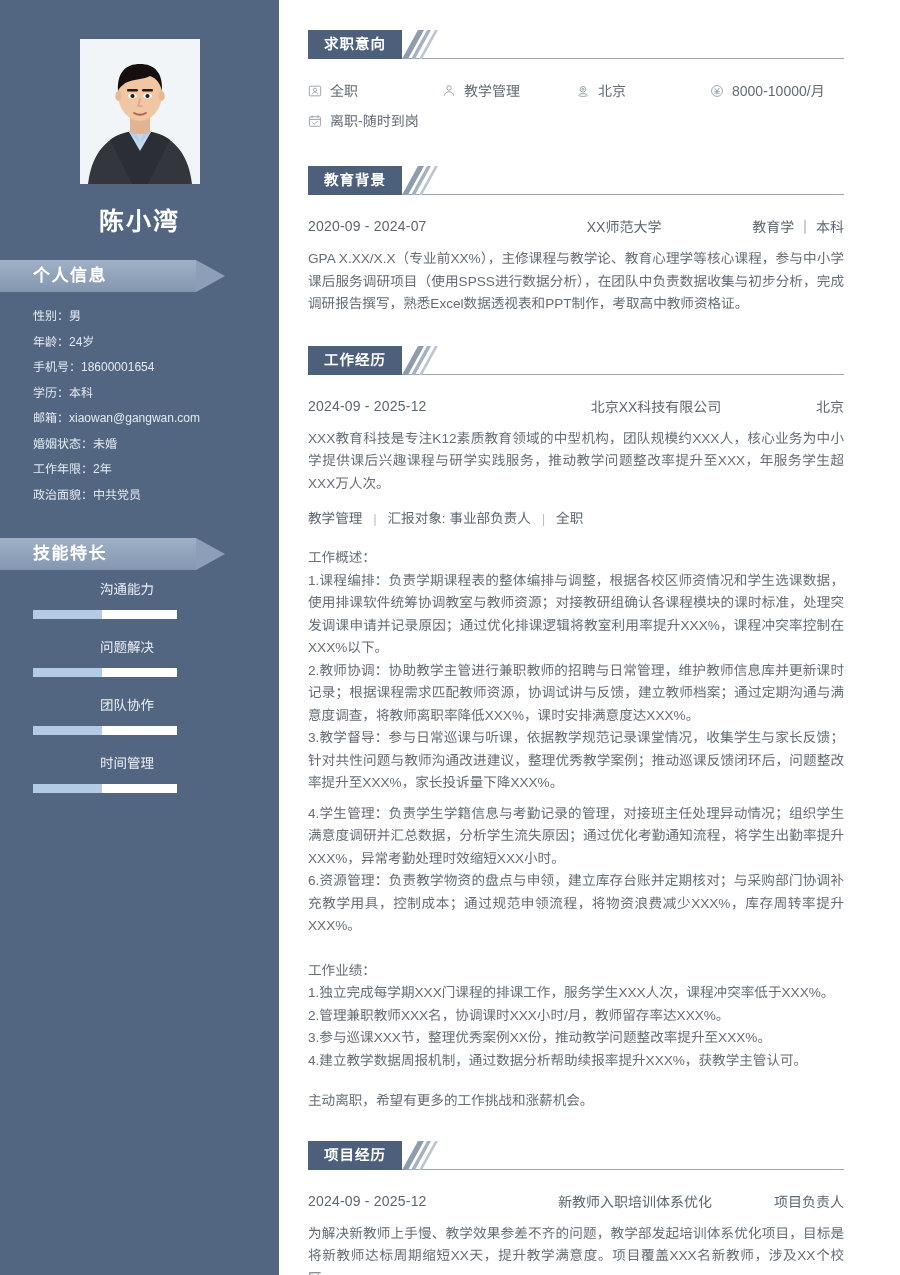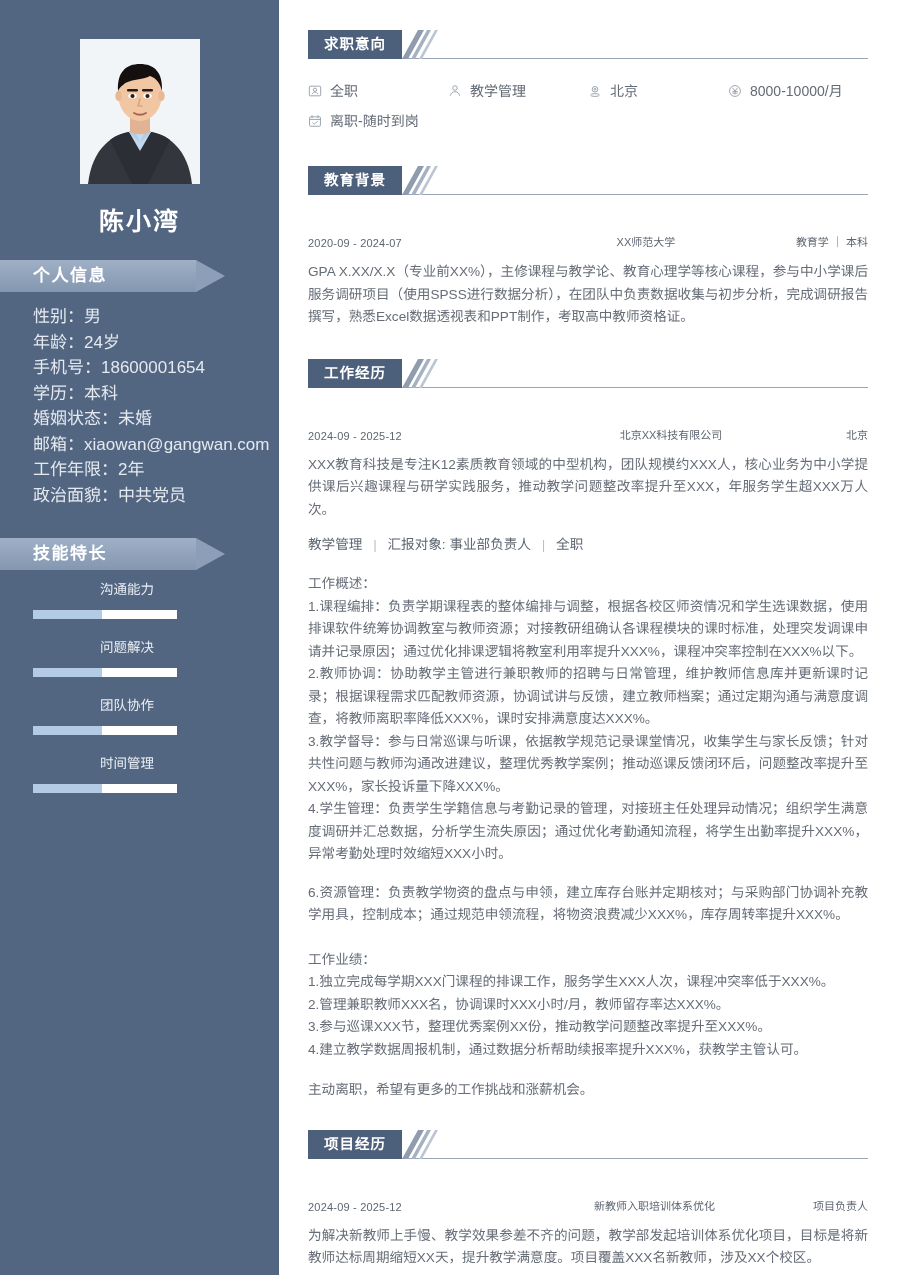--- a/index.html
+++ b/index.html
@@ -75,21 +75,21 @@
     color: #ffffff;
     font-size: 17px;
     font-weight: bold;
     letter-spacing: 1.5px;
     z-index: 2;
   }
 
   .info-list {
     margin: 20px 0 0 33px;
     color: #e4e9f0;
-    font-size: 17px;
+    font-size: 12px;
     line-height: 25.5px;
   }
   .info-row { white-space: nowrap; }
 
   .skills { margin: 19px 0 0 33px; width: 188px; text-align: center; }
   .skill-block { margin-bottom: 20px; }
   .skill-name {
     color: #eaeef4;
     font-size: 13.5px;
     line-height: 18px;
@@ -104,21 +104,21 @@
   .skill-fill {
     position: absolute;
     left: 0; top: 0; bottom: 0;
     background: #b3cbe4;
   }
 
   
   .main {
     flex: 1 1 auto;
     position: relative;
-    padding: 0 32px 0 29px;
+    padding: 0 56px 0 29px;
   }
 
   .sec-head {
     position: relative;
     height: 29px;
     margin-top: 30px;
     margin-bottom: 0;
   }
   .sec-head .label {
     position: absolute;
@@ -145,24 +145,24 @@
   .sec-head .rule {
     position: absolute;
     left: 0; right: 0; bottom: 0;
     height: 1px;
     background: #9aa6b5;
     z-index: 1;
   }
 
   .meta-row {
     display: flex;
-    align-items: flex-end;
+    align-items: center;
     color: #5d6671;
-    font-size: 11px;
-    margin-top: 38px;
+    font-size: 14px;
+    margin-top: 21px;
   }
   .meta-date { width: 188px; flex: 0 0 188px; letter-spacing: .2px; }
   .meta-mid  { flex: 1 1 auto; text-align: center; }
   .meta-right{ flex: 0 0 auto; text-align: right; white-space: nowrap; }
 
   .body-text {
     color: #666d77;
     font-size: 13.6px;
     line-height: 22.5px;
     margin-top: 12px;
@@ -242,22 +242,22 @@
       <div class="bar"></div>
       <div class="arrow"></div>
       <div class="txt">个人信息</div>
     </div>
 
     <div class="info-list">
       <div class="info-row">性别：男</div>
       <div class="info-row">年龄：24岁</div>
       <div class="info-row">手机号：18600001654</div>
       <div class="info-row">学历：本科</div>
+      <div class="info-row">邮箱：xiaowan@gangwan.com</div>
       <div class="info-row">婚姻状态：未婚</div>
-      <div class="info-row">邮箱：xiaowan@gangwan.com</div>
       <div class="info-row">工作年限：2年</div>
       <div class="info-row">政治面貌：中共党员</div>
     </div>
 
     <div class="side-banner" style="margin-top:30px">
       <div class="bar"></div>
       <div class="arrow"></div>
       <div class="txt">技能特长</div>
     </div>
 
@@ -390,22 +390,22 @@
       <span class="tag-sep">|</span>
       <span>汇报对象: 事业部负责人</span>
       <span class="tag-sep">|</span>
       <span>全职</span>
     </div>
 
     <div class="body-text" style="margin-top:17px">工作概述：</div>
     <div class="body-text" style="margin-top:0">1.课程编排：负责学期课程表的整体编排与调整，根据各校区师资情况和学生选课数据，使用排课软件统筹协调教室与教师资源；对接教研组确认各课程模块的课时标准，处理突发调课申请并记录原因；通过优化排课逻辑将教室利用率提升XXX%，课程冲突率控制在XXX%以下。</div>
     <div class="body-text" style="margin-top:0">2.教师协调：协助教学主管进行兼职教师的招聘与日常管理，维护教师信息库并更新课时记录；根据课程需求匹配教师资源，协调试讲与反馈，建立教师档案；通过定期沟通与满意度调查，将教师离职率降低XXX%，课时安排满意度达XXX%。</div>
     <div class="body-text" style="margin-top:0">3.教学督导：参与日常巡课与听课，依据教学规范记录课堂情况，收集学生与家长反馈；针对共性问题与教师沟通改进建议，整理优秀教学案例；推动巡课反馈闭环后，问题整改率提升至XXX%，家长投诉量下降XXX%。</div>
-    <div class="body-text" style="margin-top:0">4.学生管理：负责学生学籍信息与考勤记录的管理，对接班主任处理异动情况；组织学生满意度调研并汇总数据，分析学生流失原因；通过优化考勤通知流程，将学生出勤率提升XXX%，异常考勤处理时效缩短XXX小时。</div>
-    <div class="body-text" style="margin-top:16px">6.资源管理：负责教学物资的盘点与申领，建立库存台账并定期核对；与采购部门协调补充教学用具，控制成本；通过规范申领流程，将物资浪费减少XXX%，库存周转率提升XXX%。</div>
+    <div class="body-text" style="margin-top:8px">4.学生管理：负责学生学籍信息与考勤记录的管理，对接班主任处理异动情况；组织学生满意度调研并汇总数据，分析学生流失原因；通过优化考勤通知流程，将学生出勤率提升XXX%，异常考勤处理时效缩短XXX小时。</div>
+    <div class="body-text" style="margin-top:0">6.资源管理：负责教学物资的盘点与申领，建立库存台账并定期核对；与采购部门协调补充教学用具，控制成本；通过规范申领流程，将物资浪费减少XXX%，库存周转率提升XXX%。</div>
 
     <div class="body-text" style="margin-top:22px">工作业绩：</div>
     <div class="body-text" style="margin-top:0">1.独立完成每学期XXX门课程的排课工作，服务学生XXX人次，课程冲突率低于XXX%。</div>
     <div class="body-text" style="margin-top:0">2.管理兼职教师XXX名，协调课时XXX小时/月，教师留存率达XXX%。</div>
     <div class="body-text" style="margin-top:0">3.参与巡课XXX节，整理优秀案例XX份，推动教学问题整改率提升至XXX%。</div>
     <div class="body-text" style="margin-top:0">4.建立教学数据周报机制，通过数据分析帮助续报率提升XXX%，获教学主管认可。</div>
 
     <div class="body-text" style="margin-top:18px">主动离职，希望有更多的工作挑战和涨薪机会。</div>
 
     <div class="sec-head" style="margin-top:28px">

